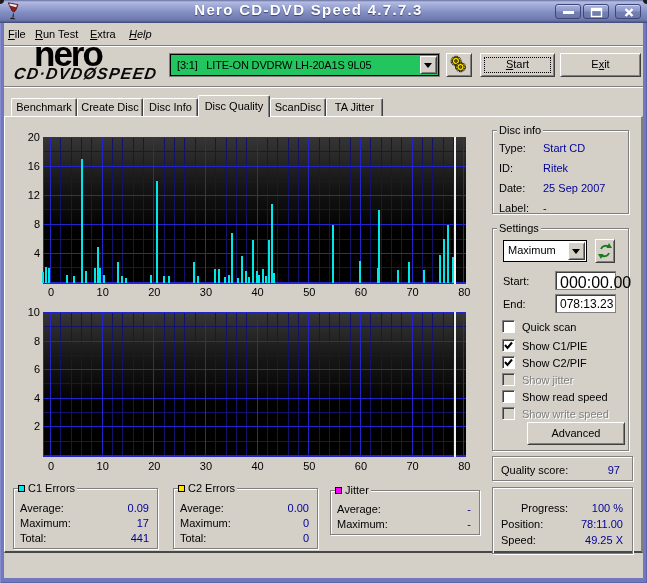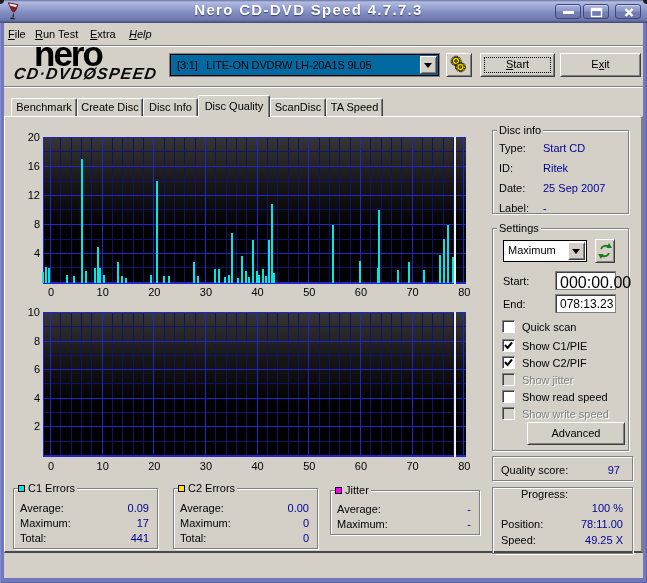--- a/index.html
+++ b/index.html
@@ -73,21 +73,21 @@
     <div id="menubar">
       <div class="mitem" style="left:4px;"><span class="ul">F</span>ile</div>
       <div class="mitem" style="left:31px;"><span class="ul">R</span>un Test</div>
       <div class="mitem" style="left:86px;"><span class="ul">E</span>xtra</div>
       <div class="mitem" style="left:125px;font-style:italic;"><span class="ul">H</span>elp</div>
     </div>
     <div class="etchline" style="top:22px;"></div>
 
     <div id="logo-nero">nero</div>
     <div id="logo-speed">CD·DVDØSPEED</div>
-    <div style="position:absolute; left:166px; top:31px; width:269px; height:22px; background:#0369a1; border:1px solid #000; box-shadow:0 0 0 1px #808080;text-decoration:underline;">
+    <div style="position:absolute; left:166px; top:31px; width:269px; height:22px; background:#22c55e; border:1px solid #000; box-shadow:0 0 0 1px #808080;text-decoration:underline;">
       <div style="position:absolute; left:6px; top:4px; font-size:11px; letter-spacing:-0.15px; white-space:nowrap;">[3:1]&nbsp;&nbsp; LITE-ON DVDRW LH-20A1S 9L05</div>
       <div class="btn" style="right:1px; top:1px; width:17px; height:18px;"><svg width="15" height="16">
             <path d="M3 6 L11 6 L7 11 Z" fill="#000"></path>
           </svg></div>
     </div>
     <div class="btn" style="left:442px; top:30px; width:26px; height:24px;"><svg width="24" height="22" viewBox="0 0 24 22">
       <g id="cog1">
         <g stroke="#000" stroke-width="0.7">
           <g fill="#ffe400">
             <rect x="7.8" y="2.2" width="2.6" height="2"></rect>
@@ -127,21 +127,21 @@
     <div class="btn" style="left:556px; top:30px; width:81px; height:24px;">
       <div style="position:relative; top:4px;">E<span class="ul">x</span>it</div>
     </div>
     <div class="etchline" style="top:63px;"></div>
 
     <div class="tab" style="left:7px; top:75px; width:66px; height:18px; padding-top:2px;">Benchmark</div>
     <div class="tab" style="left:73px; top:75px; width:66px; height:18px; padding-top:2px;">Create Disc</div>
     <div class="tab" style="left:139px; top:75px; width:55px; height:18px; padding-top:2px;">Disc Info</div>
     <div class="tab" style="left:194px; top:72px; width:72px; height:22px; padding-top:4px; z-index:5;">Disc Quality</div>
     <div class="tab" style="left:266px; top:75px; width:56px; height:18px; padding-top:2px;">ScanDisc</div>
-    <div class="tab" style="left:322px; top:75px; width:57px; height:18px; padding-top:2px;">TA Speed</div>
+    <div class="tab" style="left:322px; top:75px; width:57px; height:18px; padding-top:2px;">TA Jitter</div>
 
     <div id="page" style="position:absolute; left:0; top:93px; width:639px; height:437px; background:#d4d0c8; border-top:1px solid #fff; border-left:1px solid #fff; border-right:2px solid #808080; border-bottom:2px solid #484848;"></div>
 
     <svg id="charts" width="639" height="555" style="position:absolute; left:0; top:0; z-index:6;">
         <defs>
           <linearGradient id="bg" x1="0" y1="0" x2="0" y2="1">
             <stop offset="0" stop-color="#363636"></stop>
             <stop offset="0.3" stop-color="#181818"></stop>
             <stop offset="0.65" stop-color="#000"></stop>
             <stop offset="1" stop-color="#000"></stop>
@@ -390,21 +390,21 @@
         <div class="lbl distext" style="left:29px; top:179px;">Show write speed</div>
       <div class="btn" style="left:34px; top:193px; width:98px; height:23px;">
           <div style="position:relative; top:4px;">Advanced</div>
         </div>
     </div>
     <div class="gbox" style="left:488px; top:433px; width:141px; height:25px;">
       <div class="lbl" style="left:8px; top:7px;">Quality score:</div>
       <div class="val" style="right:12px; top:7px;">97</div>
     </div>
     <div class="gbox" style="left:488px; top:464px; width:141px; height:67px;">
-      <div class="lbl" style="left:8px; top:0;padding-left:20px;">Progress:</div>
+      <div class="lbl" style="left:8px; top:14px;padding-left:20px;">Progress:</div>
         <div class="val" style="right:9px; top:14px;">100 %</div>
       <div class="lbl" style="left:8px; top:30px;">Position:</div>
         <div class="val" style="right:9px; top:30px;">78:11.00</div>
       <div class="lbl" style="left:8px; top:46px;">Speed:</div>
         <div class="val" style="right:9px; top:46px;">49.25 X</div>
     </div>
 
     <div class="gbox" style="left:9px; top:465px; width:145px; height:61px;">
       <div class="glabel" style="left:4px; padding-left:0;"><span style="display:inline-block; width:7px; height:7px; background:#00e7e7; border:1px solid #000; margin-right:3px;"></span>C1 Errors</div>
       <div class="lbl" style="left:6px; top:13px;">Average:</div>

